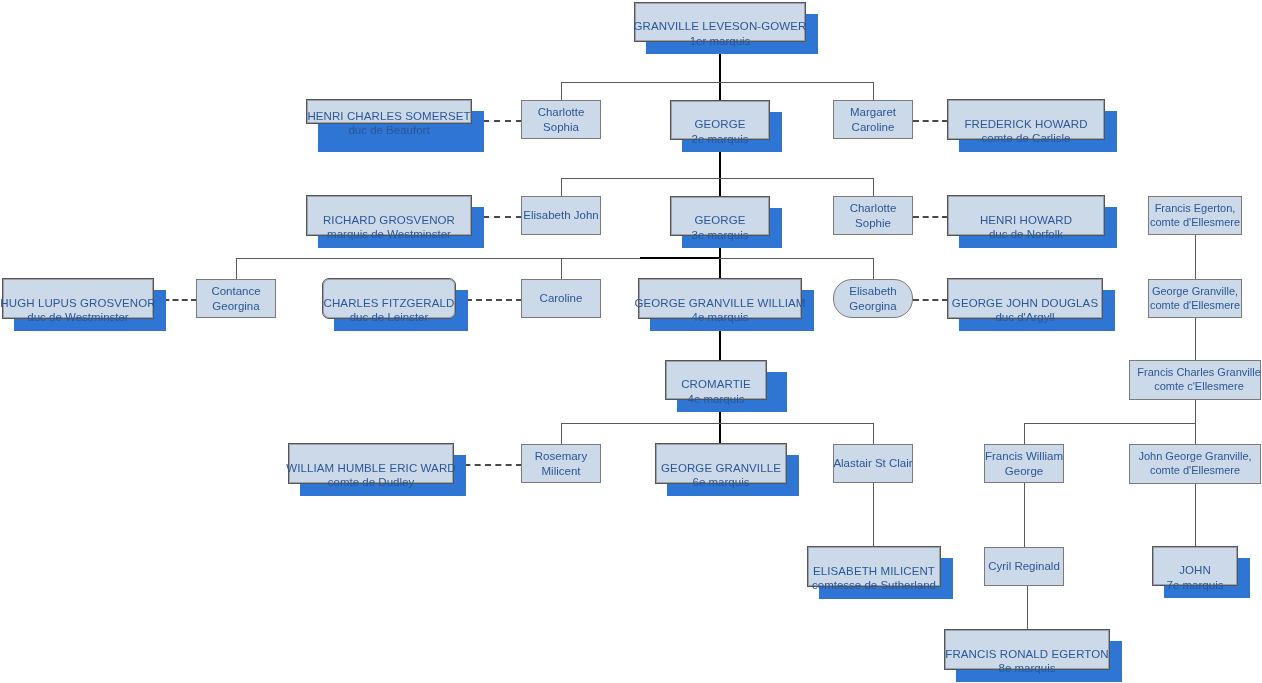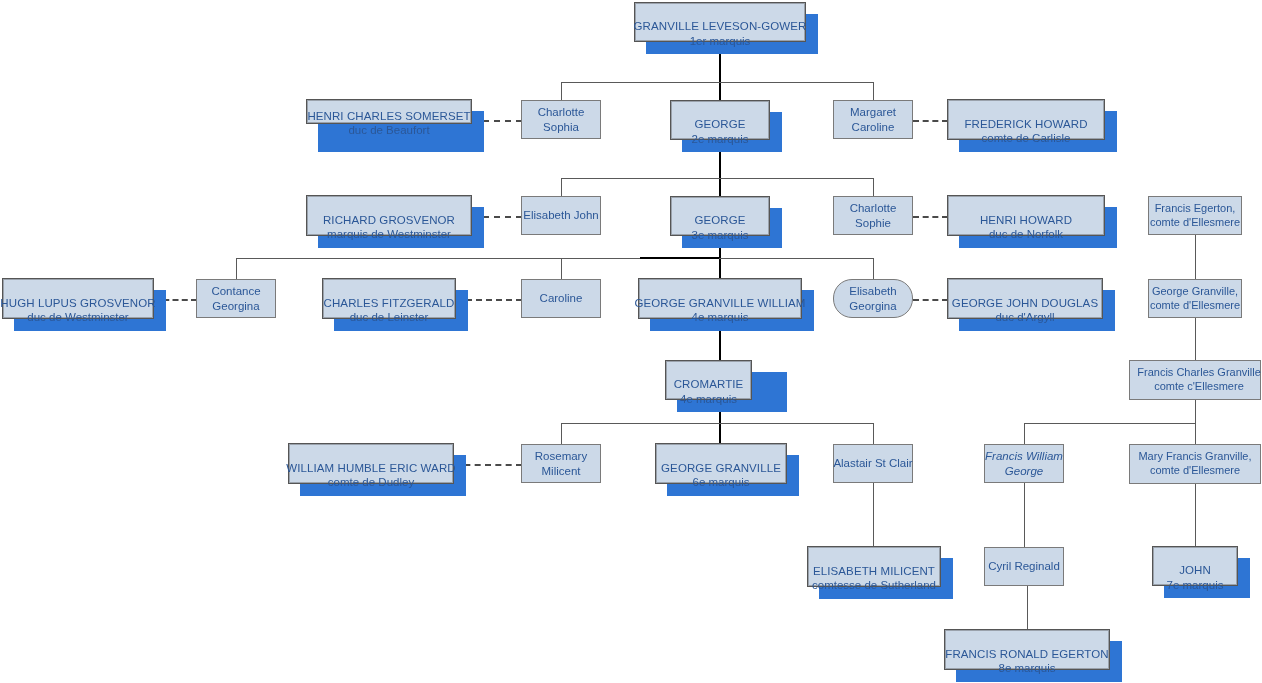--- a/index.html
+++ b/index.html
@@ -177,21 +177,21 @@
       <div class="shadow" style="left: 14px; top: 290px; width: 152px; height: 41px;"></div>
       <div class="node caps main" style="left: 2px; top: 278px; width: 152px; height: 41px;">
         <div class="l1">HUGH LUPUS GROSVENOR</div>
         <div class="l2">duc de Westminster</div>
       </div>
       <div class="node" style="left: 196px; top: 279px; width: 80px; height: 39px;">
         <div class="l1">Contance</div>
         <div class="l2">Georgina</div>
       </div>
       <div class="shadow" style="left: 334px; top: 290px; width: 134px; height: 41px;"></div>
-      <div class="node caps main" style="left: 322px; top: 278px; width: 134px; height: 41px;">
+      <div class="node caps main" style="left: 322px; top: 278px; width: 134px; height: 41px; border-radius: 7px;">
         <div class="l1">CHARLES FITZGERALD</div>
         <div class="l2">duc de Leinster</div>
       </div>
       <div class="node" style="left: 521px; top: 279px; width: 80px; height: 39px;">
         <div class="l1">Caroline</div>
       </div>
       <div class="shadow" style="left: 650px; top: 290px; width: 164px; height: 41px;"></div>
       <div class="node caps main" style="left: 638px; top: 278px; width: 164px; height: 41px;">
         <div class="l1">GEORGE GRANVILLE WILLIAM</div>
         <div class="l2">4e marquis</div>
@@ -203,21 +203,21 @@
       <div class="shadow" style="left: 959px; top: 290px; width: 156px; height: 41px;"></div>
       <div class="node caps main" style="left: 947px; top: 278px; width: 156px; height: 41px;">
         <div class="l1">GEORGE JOHN DOUGLAS</div>
         <div class="l2">duc d'Argyll</div>
       </div>
       <div class="node small" style="left: 1148px; top: 279px; width: 94px; height: 39px;">
         <div class="l1">George Granville,</div>
         <div class="l2">comte d'Ellesmere</div>
       </div>
       <div class="shadow" style="left: 677px; top: 372px; width: 110px; height: 40px;"></div>
-      <div class="node caps main" style="left: 665px; top: 360px; width: 87px; height: 40px; text-align: right;">
+      <div class="node caps main" style="left: 665px; top: 360px; width: 102px; height: 40px; text-align: right;">
         <div class="l1">CROMARTIE</div>
         <div class="l2">4e marquis</div>
       </div>
       <div class="node small" style="left: 1129px; top: 360px; width: 132px; height: 40px; padding-left: 8px;">
         <div class="l1">Francis Charles Granville</div>
         <div class="l2">comte c'Ellesmere</div>
       </div>
       <div class="shadow" style="left: 300px; top: 455px; width: 166px; height: 41px;"></div>
       <div class="node caps main" style="left: 288px; top: 443px; width: 166px; height: 41px;">
         <div class="l1">WILLIAM HUMBLE ERIC WARD</div>
@@ -228,26 +228,26 @@
         <div class="l2">Milicent</div>
       </div>
       <div class="shadow" style="left: 667px; top: 455px; width: 132px; height: 41px;"></div>
       <div class="node caps main" style="left: 655px; top: 443px; width: 132px; height: 41px;">
         <div class="l1">GEORGE GRANVILLE</div>
         <div class="l2">6e marquis</div>
       </div>
       <div class="node" style="left: 833px; top: 444px; width: 80px; height: 39px;">
         <div class="l1">Alastair St Clair</div>
       </div>
-      <div class="node" style="left: 984px; top: 444px; width: 80px; height: 39px; font-style: italic;">
+      <div class="node" style="left: 984px; top: 444px; width: 80px; height: 39px;">
         <div class="l1">Francis William</div>
         <div class="l2">George</div>
       </div>
       <div class="node small" style="left: 1129px; top: 444px; width: 132px; height: 40px;">
-        <div class="l1">Mary Francis Granville,</div>
+        <div class="l1">John George Granville,</div>
         <div class="l2">comte d'Ellesmere</div>
       </div>
       <div class="shadow" style="left: 819px; top: 558px; width: 134px; height: 41px;"></div>
       <div class="node caps main" style="left: 807px; top: 546px; width: 134px; height: 41px;">
         <div class="l1">ELISABETH MILICENT</div>
         <div class="l2">comtesse de Sutherland</div>
       </div>
       <div class="node" style="left: 984px; top: 547px; width: 80px; height: 39px;">
         <div class="l1">Cyril Reginald</div>
       </div>

